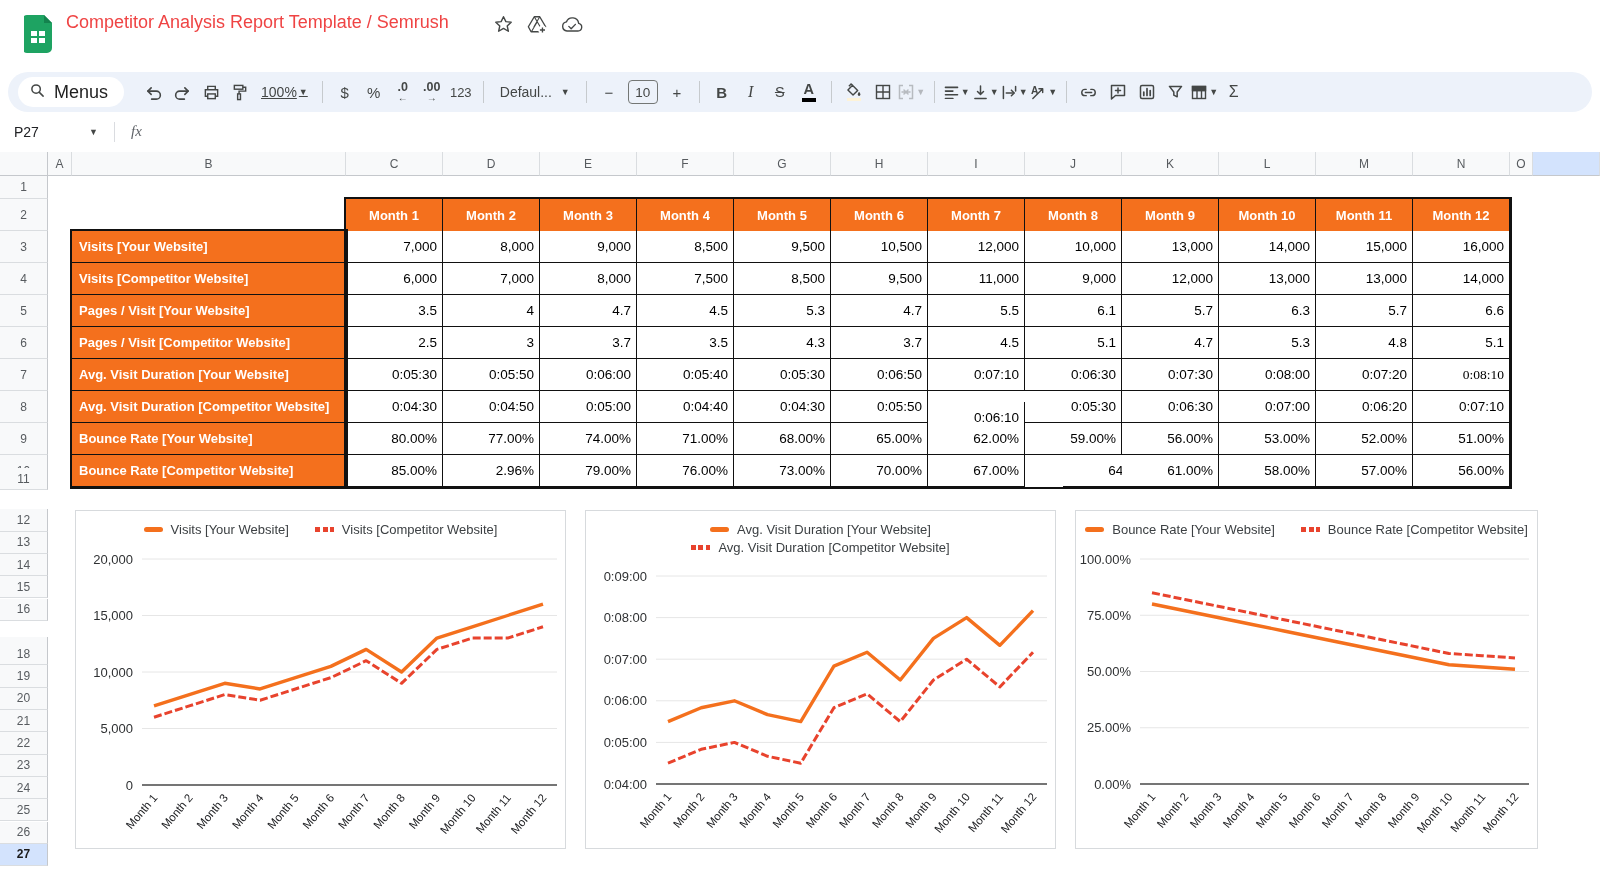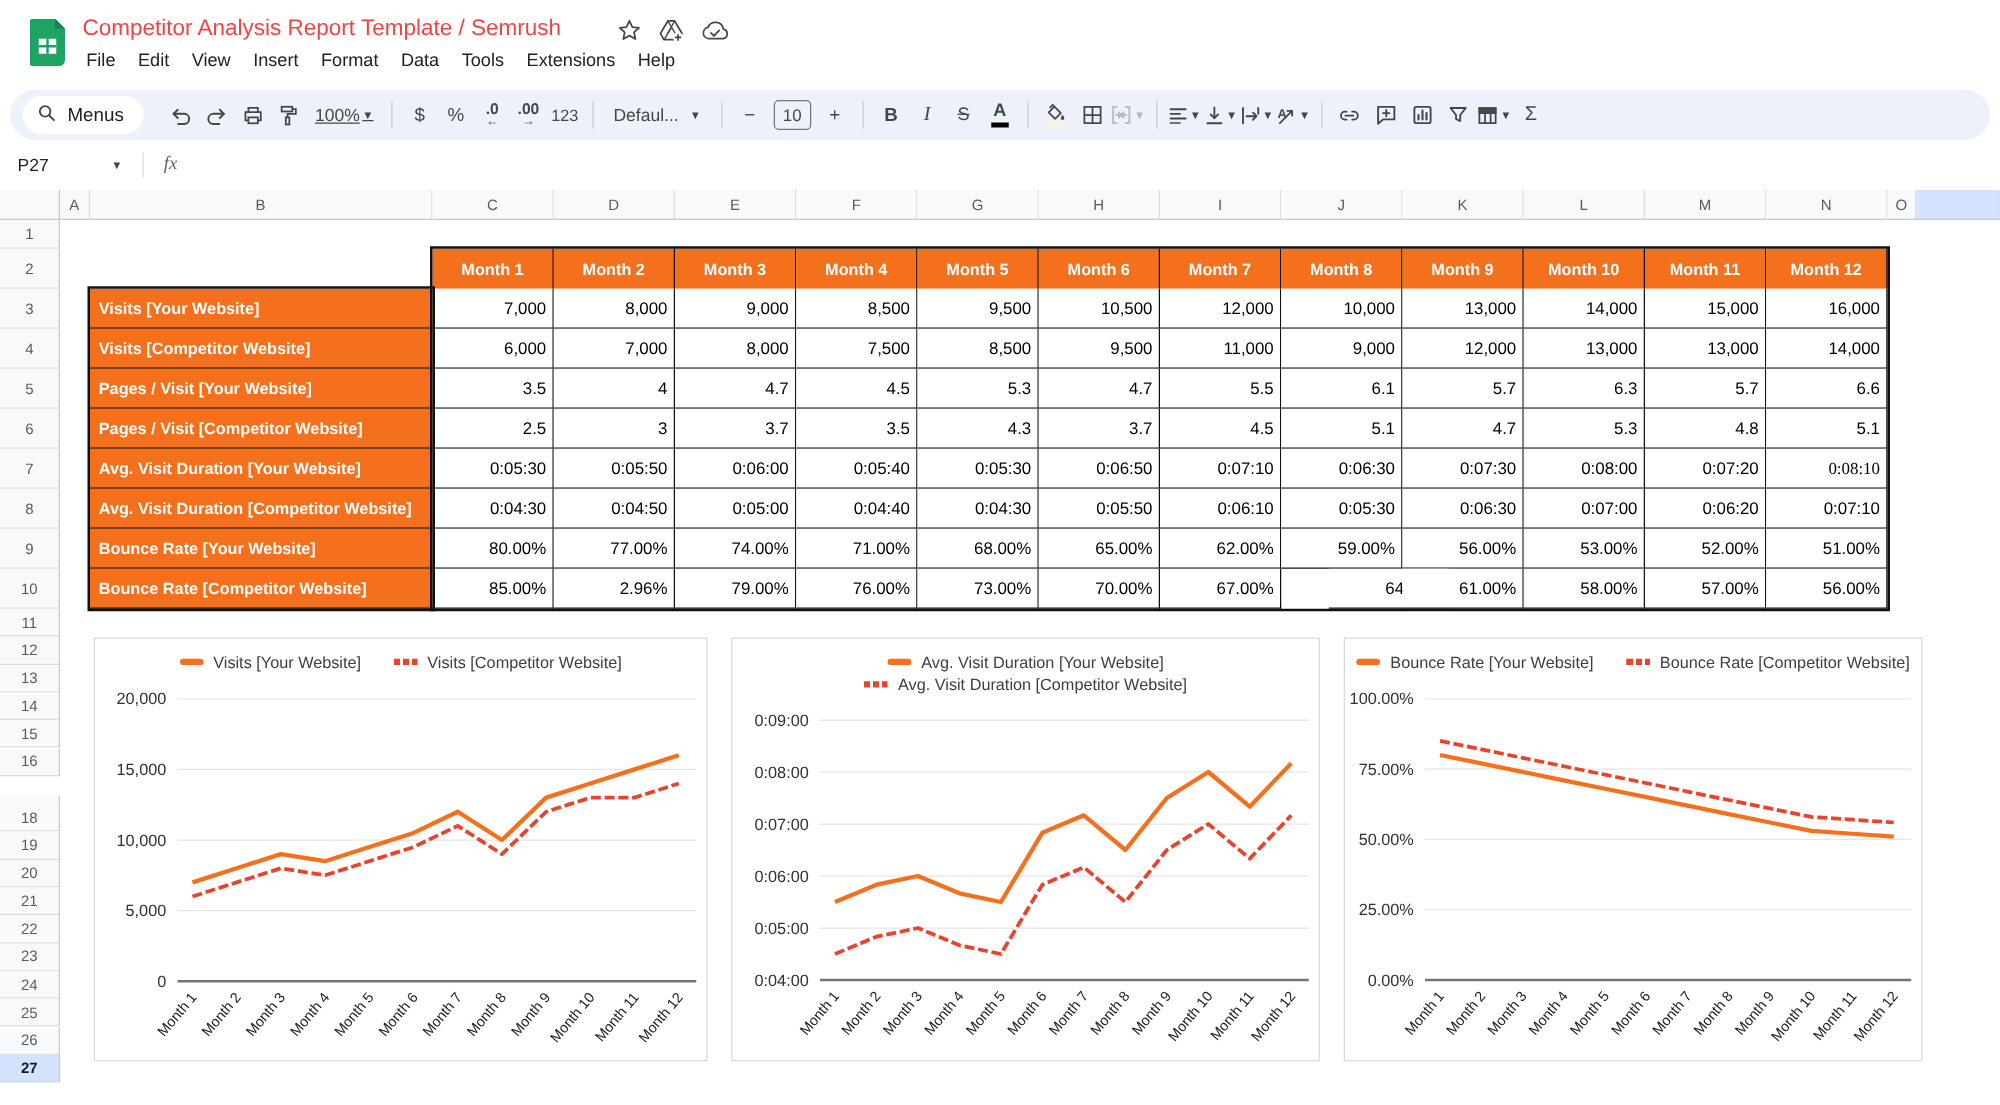--- a/index.html
+++ b/index.html
@@ -12,21 +12,21 @@
   .doc-title { position:absolute; left:66px; top:12px; font-size:18px; color:#ef4444; white-space:nowrap; }
   .title-icons { position:absolute; left:494px; top:15px; display:flex; gap:14px; align-items:center; }
   .title-icons svg { display:block; }
   .menubar { position:absolute; left:60px; top:38px; display:flex; font-size:14.5px; color:#202124; }
   .menu-item { padding:3px 9px; border-radius:6px; cursor:pointer; }
 
   
   .toolbar { position:absolute; left:8px; top:72px; width:1584px; height:40px; background:#edf2fa;
     border-radius:20px; display:flex; align-items:center; padding:0 10px; gap:1px; }
   .search-pill { background:#fff; border-radius:16px; height:30px; display:flex; align-items:center;
-    gap:9px; padding:0 16px 0 12px; margin-right:14px; font-size:15px; color:#1f1f1f; cursor:pointer; }
+    gap:9px; padding:0 16px 0 12px; margin-right:14px; font-size:18px; color:#1f1f1f; cursor:pointer; }
   .tb-btn { min-width:28px; height:28px; border-radius:4px; display:flex; align-items:center;
     justify-content:center; color:#444746; font-size:15px; cursor:pointer; position:relative; }
   .tb-btn svg { display:block; }
   .tb-divider { width:1px; height:22px; background:#c6cacd; margin:0 7px; }
   .tb-caret { font-size:9px; color:#444746; margin-left:2px; }
   .zoom-box { display:flex; align-items:center; padding:0 6px; font-size:14px; color:#444746; cursor:pointer;text-decoration:underline; }
   .font-box { display:flex; align-items:center; justify-content:space-between; width:86px; padding:0 8px;
     font-size:14px; color:#444746; cursor:pointer; }
   .size-box { width:30px; height:24px; border:1.5px solid #747775; border-radius:4px; display:flex;
     align-items:center; justify-content:center; font-size:13.5px; color:#444746; margin:0 4px; cursor:pointer; }
@@ -110,31 +110,20 @@
         <path d="M17 13.2v5.6M14.2 16h5.6" stroke-width="1.5"></path>
       </svg>
     </span>
     <span>
       <svg width="22" height="18" viewBox="0 0 24 18" fill="none" stroke="#444746" stroke-width="1.5">
         <path d="M6.5 15.5a5 5 0 0 1-.6-9.9 7 7 0 0 1 13.4 1.6 4.2 4.2 0 0 1-.8 8.3z" stroke-linejoin="round"></path>
         <path d="M8.5 10.5l2.6 2.6 4.6-4.8" stroke-linecap="round" stroke-linejoin="round"></path>
       </svg>
     </span>
   </div>
-  <nav class="menubar">
-      <div class="menu-item">File</div>
-      <div class="menu-item">Edit</div>
-      <div class="menu-item">View</div>
-      <div class="menu-item">Insert</div>
-      <div class="menu-item">Format</div>
-      <div class="menu-item">Data</div>
-      <div class="menu-item">Tools</div>
-      <div class="menu-item">Extensions</div>
-      <div class="menu-item">Help</div>
-    </nav>
 </div>
 
 <div class="toolbar">
   <div class="search-pill">
     <span>
       <svg width="15" height="15" viewBox="0 0 16 16" fill="none" stroke="#444746" stroke-width="1.6">
         <circle cx="6.5" cy="6.5" r="4.5"></circle>
           <path d="M10 10l4 4" stroke-linecap="round"></path>
       </svg>
     </span>
@@ -321,21 +310,21 @@
       <div class="rowhdr" style="top: 24px; height: 23px;">1</div>
       <div class="rowhdr" style="top: 47px; height: 32px;">2</div>
       <div class="rowhdr" style="top: 79px; height: 32px;">3</div>
       <div class="rowhdr" style="top: 111px; height: 32px;">4</div>
       <div class="rowhdr" style="top: 143px; height: 32px;">5</div>
       <div class="rowhdr" style="top: 175px; height: 32px;">6</div>
       <div class="rowhdr" style="top: 207px; height: 32px;">7</div>
       <div class="rowhdr" style="top: 239px; height: 32px;">8</div>
       <div class="rowhdr" style="top: 271px; height: 32px;">9</div>
       <div class="rowhdr" style="top: 303px; height: 32px;">10</div>
-      <div class="rowhdr" style="top: 335px; height: 22.3px;">11</div>
+      <div class="rowhdr" style="top: 316px; height: 22.3px;">11</div>
       <div class="rowhdr" style="top: 357.3px; height: 22.3px;">12</div>
       <div class="rowhdr" style="top: 379.6px; height: 22.3px;">13</div>
       <div class="rowhdr" style="top: 401.9px; height: 22.3px;">14</div>
       <div class="rowhdr" style="top: 424.2px; height: 22.3px;">15</div>
       <div class="rowhdr" style="top: 446.5px; height: 22.3px;">16</div>
       <div class="rowhdr" style="top: 485px; height: 22.3px; text-decoration: underline;">17</div>
       <div class="rowhdr" style="top: 491.1px; height: 22.3px;">18</div>
       <div class="rowhdr" style="top: 513.4px; height: 22.3px;">19</div>
       <div class="rowhdr" style="top: 535.7px; height: 22.3px;">20</div>
       <div class="rowhdr" style="top: 558px; height: 22.3px;">21</div>
@@ -424,21 +413,21 @@
       <div class="tcell val" style="left: 1219px; top: 207px; width: 97px; height: 32px;">0:08:00</div>
       <div class="tcell val" style="left: 1316px; top: 207px; width: 97px; height: 32px;">0:07:20</div>
       <div class="tcell val" style="left: 1413px; top: 207px; width: 97px; height: 32px; font-family: Liberation Serif, serif;">0:08:10</div>
       <div class="tcell lbl" style="left: 72px; top: 239px; width: 274px; height: 32px;">Avg. Visit Duration [Competitor Website]</div>
       <div class="tcell val" style="left: 346px; top: 239px; width: 97px; height: 32px;">0:04:30</div>
       <div class="tcell val" style="left: 443px; top: 239px; width: 97px; height: 32px;">0:04:50</div>
       <div class="tcell val" style="left: 540px; top: 239px; width: 97px; height: 32px;">0:05:00</div>
       <div class="tcell val" style="left: 637px; top: 239px; width: 97px; height: 32px;">0:04:40</div>
       <div class="tcell val" style="left: 734px; top: 239px; width: 97px; height: 32px;">0:04:30</div>
       <div class="tcell val" style="left: 831px; top: 239px; width: 97px; height: 32px;">0:05:50</div>
-      <div class="tcell val" style="left: 928px; top: 239px; width: 97px; height: 32px;">0:06:10</div>
+      <div class="tcell val" style="left: 928px; top: 250px; width: 97px; height: 32px;">0:06:10</div>
       <div class="tcell val" style="left: 1025px; top: 239px; width: 97px; height: 32px;">0:05:30</div>
       <div class="tcell val" style="left: 1122px; top: 239px; width: 97px; height: 32px;">0:06:30</div>
       <div class="tcell val" style="left: 1219px; top: 239px; width: 97px; height: 32px;">0:07:00</div>
       <div class="tcell val" style="left: 1316px; top: 239px; width: 97px; height: 32px;">0:06:20</div>
       <div class="tcell val" style="left: 1413px; top: 239px; width: 97px; height: 32px;">0:07:10</div>
       <div class="tcell lbl" style="left: 72px; top: 271px; width: 274px; height: 32px;">Bounce Rate [Your Website]</div>
       <div class="tcell val" style="left: 346px; top: 271px; width: 97px; height: 32px;">80.00%</div>
       <div class="tcell val" style="left: 443px; top: 271px; width: 97px; height: 32px;">77.00%</div>
       <div class="tcell val" style="left: 540px; top: 271px; width: 97px; height: 32px;">74.00%</div>
       <div class="tcell val" style="left: 637px; top: 271px; width: 97px; height: 32px;">71.00%</div>

